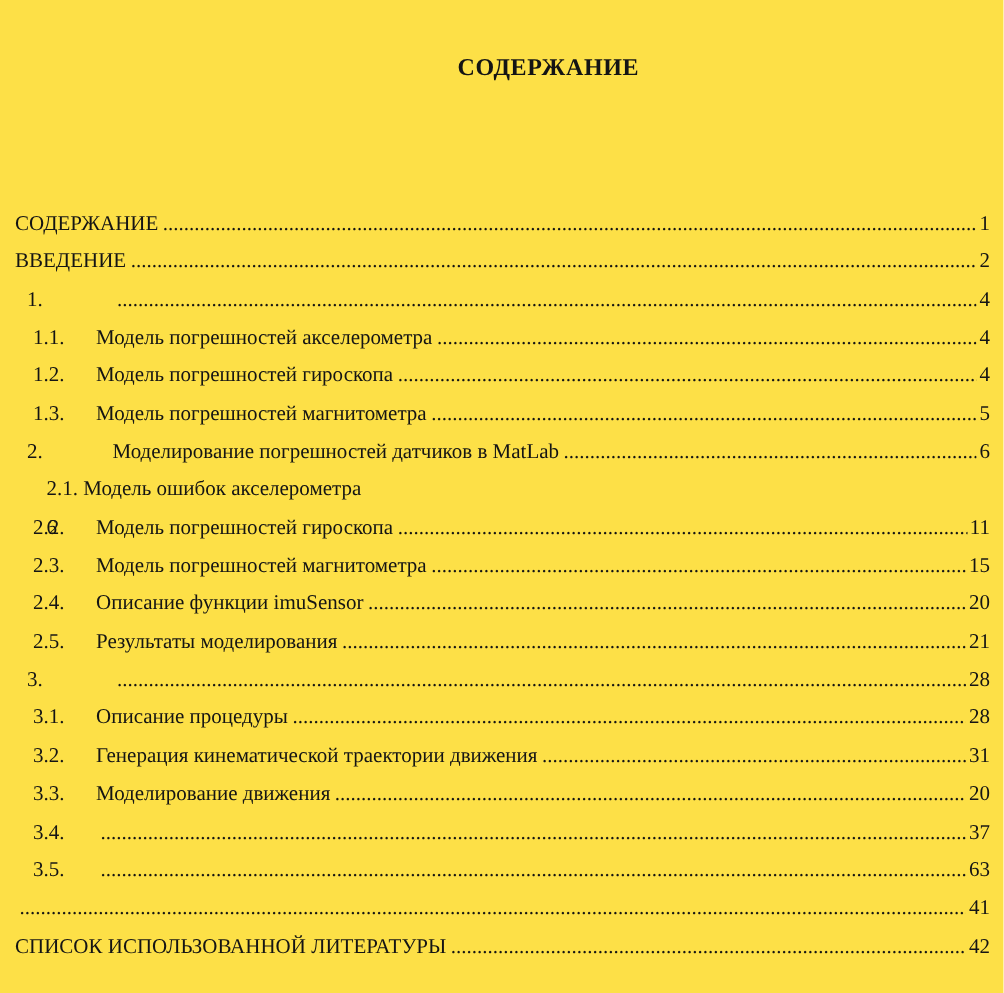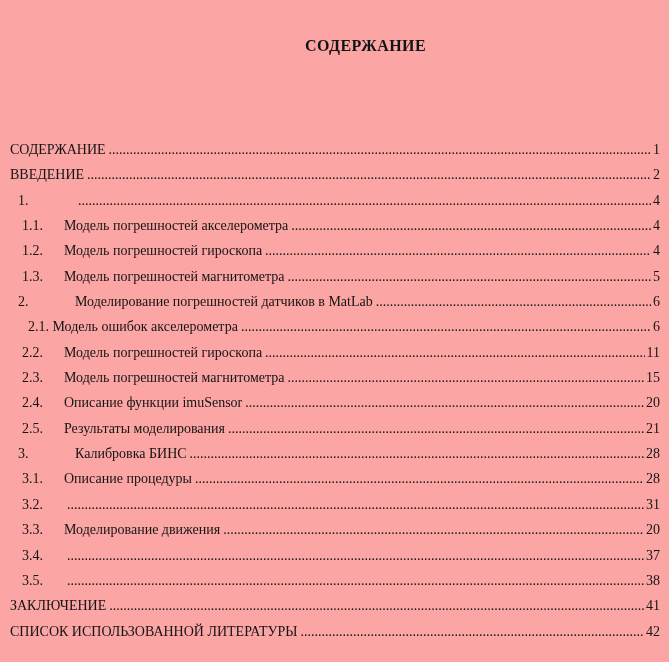--- a/index.html
+++ b/index.html
@@ -1,33 +1,33 @@
 <!DOCTYPE html>
 <html><head>
 <meta charset="utf-8">
 <style>
   html,body{margin:0;padding:0;background:#fff;}
   .page{
-    position:relative;width:669px;height:662px;background:#fca5a5;overflow:hidden;
+    position:relative;width:669px;height:662px;background:#fde047;overflow:hidden;
     font-family:"Liberation Serif","DejaVu Serif",serif;color:#141414;
   }
   .corner-num{position:absolute;top:-11px;right:8px;font-size:13px;line-height:13px;color:#222;}
   .doc-title{
     position:absolute;top:35px;left:0;right:0;text-align:center;padding-left:62px;
     font-weight:bold;font-size:16px;line-height:22px;letter-spacing:0.4px;
   }
   .toc{position:absolute;top:137px;left:10px;right:9px;}
   .row{
     display:flex;align-items:baseline;height:25.35px;line-height:25.35px;
     font-size:14px;white-space:nowrap;cursor:default;
   }
   .num{flex:none;}
   .l1 .num{margin-left:8px;width:57px;}
   .l2 .num{margin-left:12px;width:42px;}
-  .l2run{padding-left:18px;}
+  .l2run{padding-left:18px;flex-direction:column;}
   .title{flex:none;}
   .it{}
   .leader{flex:1 1 auto;overflow:hidden;margin-left:3px;margin-right:2px;}
   .pagenum{flex:none;}
 </style>
 </head>
 <body>
 
 <div class="page">
 
@@ -112,59 +112,58 @@
 
     <div class="row l2">
       <span class="num">2.5.</span>
       <span class="title">Результаты моделирования</span>
       <span class="leader">............................................................................................................................................................................................................................................................................................................</span>
       <span class="pagenum">21</span>
     </div>
 
     <div class="row l1">
       <span class="num">3.</span>
-      <span class="title">Калибровка БИНС</span>
       <span class="leader">............................................................................................................................................................................................................................................................................................................</span>
       <span class="pagenum">28</span>
     </div>
 
     <div class="row l2">
       <span class="num">3.1.</span>
       <span class="title">Описание процедуры</span>
       <span class="leader">............................................................................................................................................................................................................................................................................................................</span>
       <span class="pagenum">28</span>
     </div>
 
     <div class="row l2">
       <span class="num">3.2.</span>
+      <span class="title">Генерация кинематической траектории движения</span>
       <span class="leader">............................................................................................................................................................................................................................................................................................................</span>
       <span class="pagenum">31</span>
     </div>
 
     <div class="row l2">
       <span class="num">3.3.</span>
       <span class="title">Моделирование движения</span>
       <span class="leader">............................................................................................................................................................................................................................................................................................................</span>
       <span class="pagenum">20</span>
     </div>
 
     <div class="row l2">
       <span class="num">3.4.</span>
       <span class="leader">............................................................................................................................................................................................................................................................................................................</span>
       <span class="pagenum">37</span>
     </div>
 
     <div class="row l2">
       <span class="num">3.5.</span>
       <span class="leader">............................................................................................................................................................................................................................................................................................................</span>
-      <span class="pagenum">38</span>
+      <span class="pagenum">63</span>
     </div>
 
     <div class="row l0">
-      <span class="title">ЗАКЛЮЧЕНИЕ</span>
       <span class="leader">............................................................................................................................................................................................................................................................................................................</span>
       <span class="pagenum">41</span>
     </div>
 
     <div class="row l0">
       <span class="title">СПИСОК ИСПОЛЬЗОВАННОЙ ЛИТЕРАТУРЫ</span>
       <span class="leader">............................................................................................................................................................................................................................................................................................................</span>
       <span class="pagenum">42</span>
     </div>
 

